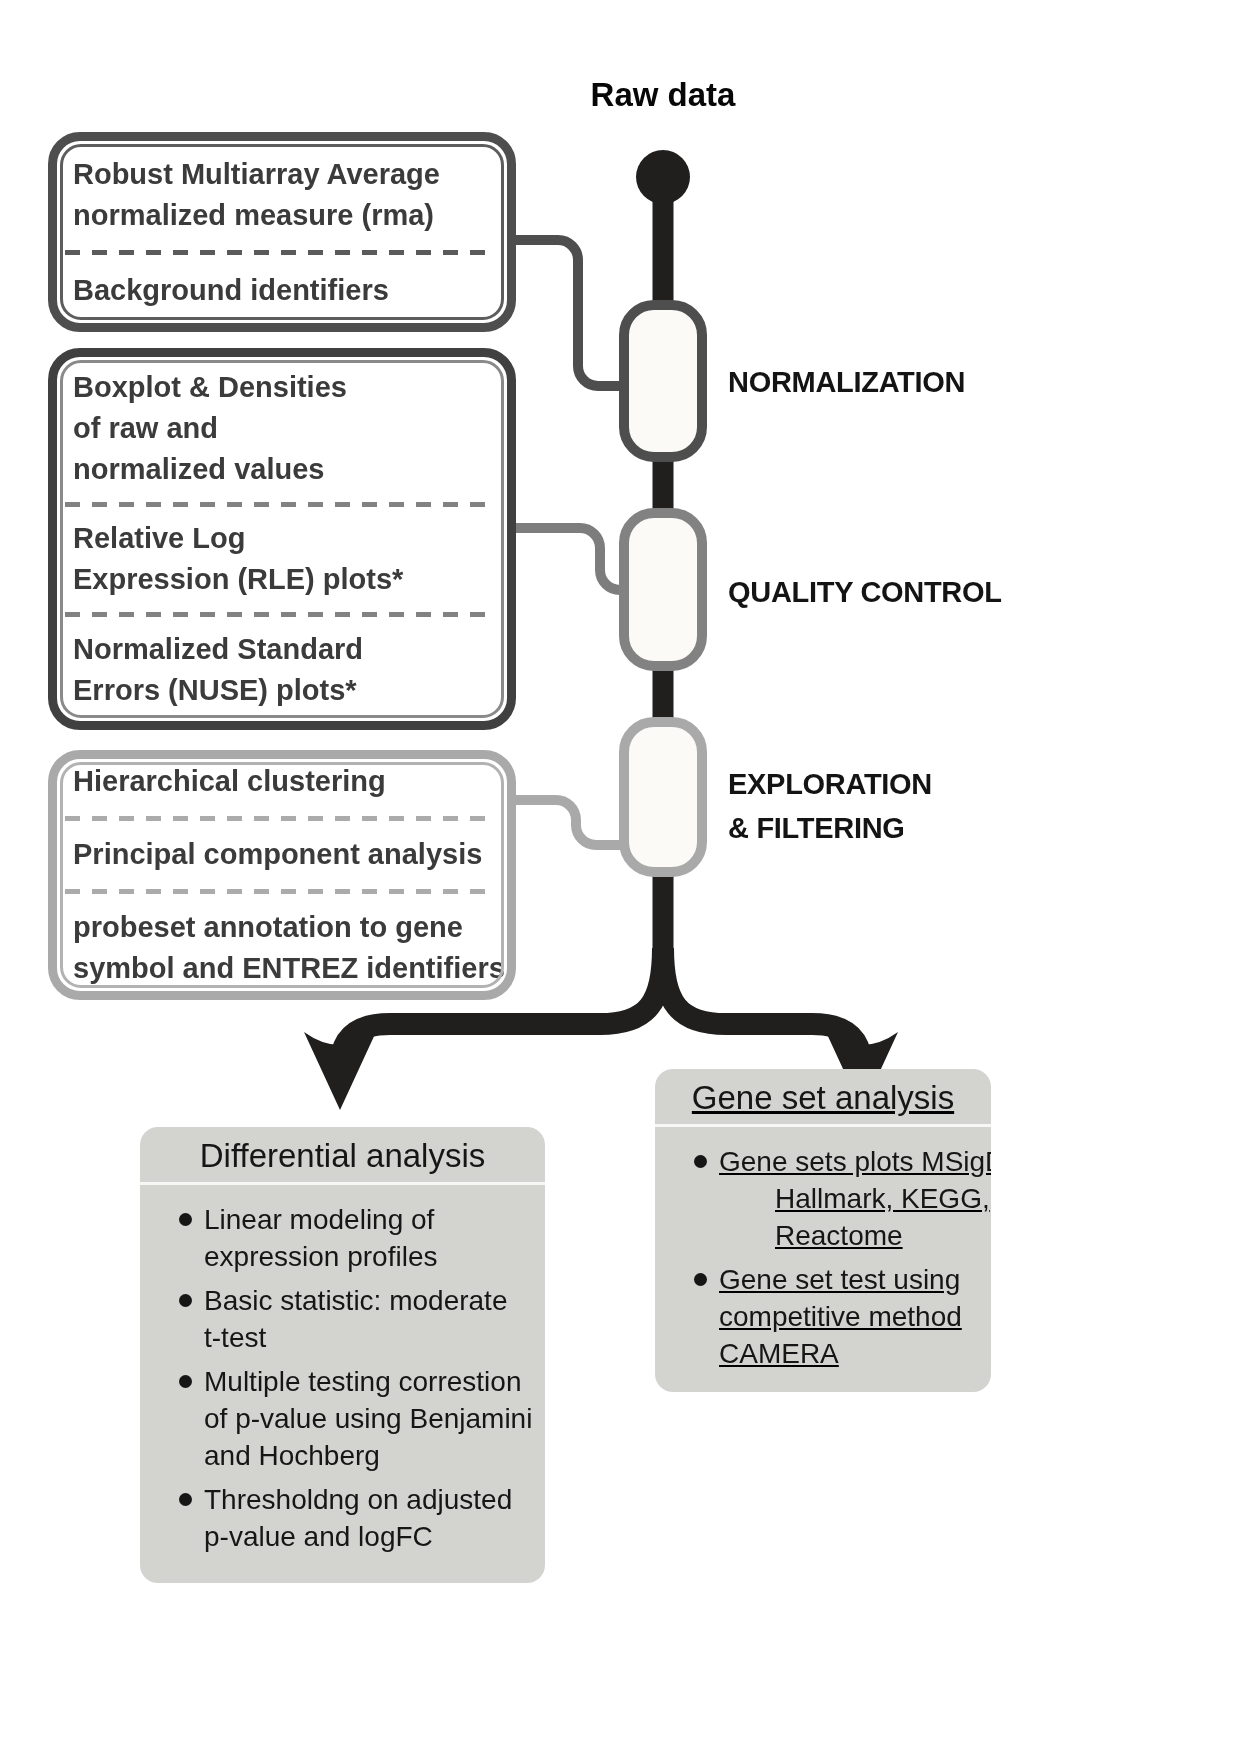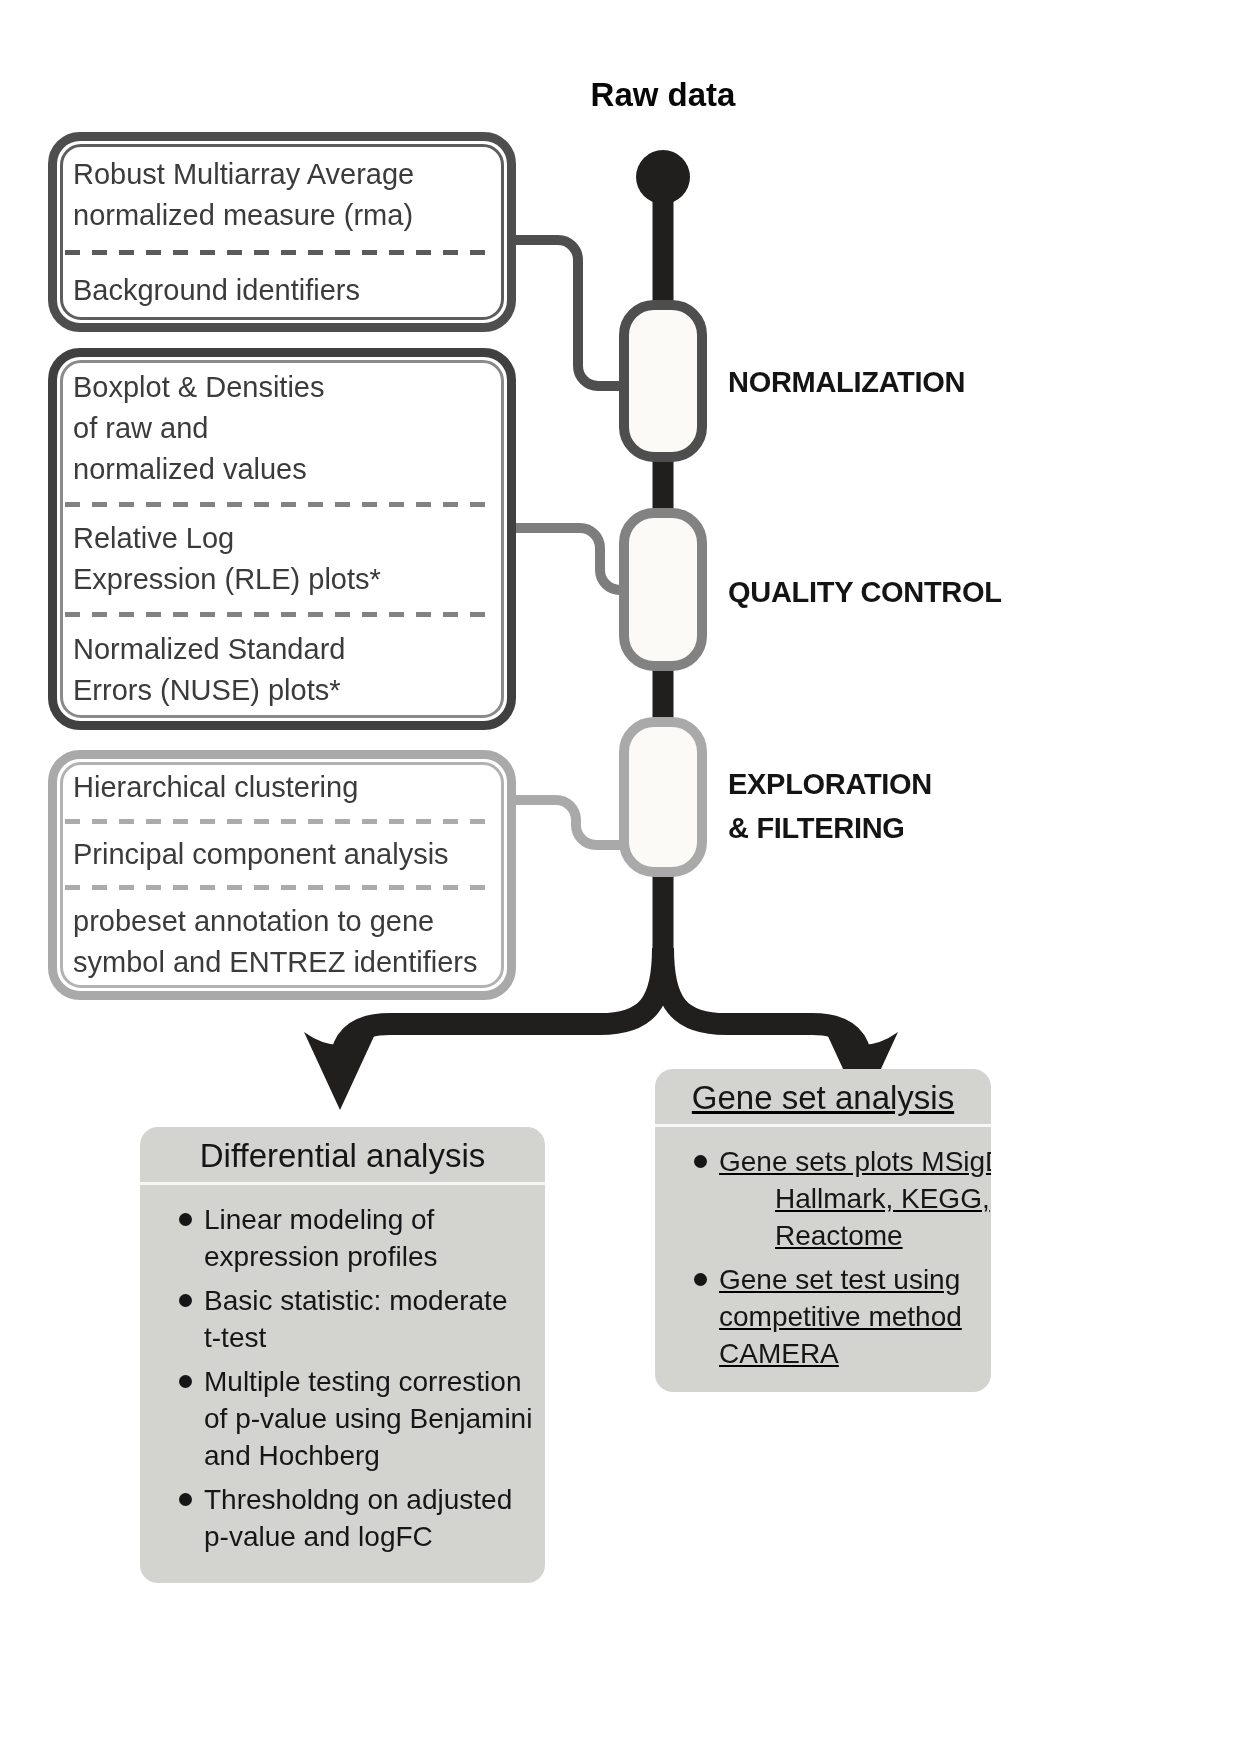--- a/index.html
+++ b/index.html
@@ -8,23 +8,23 @@
     font-family:"Liberation Sans", sans-serif;
   }
   #flow-svg{position:absolute;left:0;top:0;z-index:1;}
 
   
   .pbox{position:absolute;left:48px;width:468px;background:#fff;border-radius:32px;
         box-sizing:border-box;z-index:2;display:flex;flex-direction:column;justify-content:space-evenly;}
   .pbox::before{content:"";position:absolute;inset:3px;border-radius:21px;border:3px solid;pointer-events:none;}
   .pbox.b1{border:9px solid #4e4e4e;} .pbox.b1::before{border-color:#5d5d5d;}
   .pbox.b2{border:9px solid #404040;} .pbox.b2::before{border-color:#8a8a8a;}
-  .pbox.b3{border:9px solid #a9a9a9;} .pbox.b3::before{border-color:#b2b2b2;}
+  .pbox.b3{border:9px solid #a9a9a9;justify-content:space-between;} .pbox.b3::before{border-color:#b2b2b2;}
   .sec{padding:2px 6px 2px 16px;}
-  .sec .ln{font-size:29px;line-height:41px;color:#3b3b3b;white-space:nowrap;}
+  .sec .ln{font-size:29px;line-height:41px;color:#3b3b3b;white-space:nowrap;font-weight:bold;}
   .dashsep{height:5px;margin:2px 12px 2px 8px;}
   .dashsep.d1{background:repeating-linear-gradient(90deg,#5a5a5a 0 15px,transparent 15px 27px);}
   .dashsep.d2{background:repeating-linear-gradient(90deg,#828282 0 15px,transparent 15px 27px);}
   .dashsep.d3{background:repeating-linear-gradient(90deg,#ababab 0 15px,transparent 15px 27px);}
 
   
   .rawdata{position:absolute;left:543px;top:76px;width:240px;text-align:center;
            font-size:33px;font-weight:bold;color:#070707;z-index:2;}
   .stagelabel{position:absolute;left:728px;font-size:29px;font-weight:bold;color:#141414;
               letter-spacing:-0.3px;z-index:2;line-height:44px;white-space:nowrap;}

